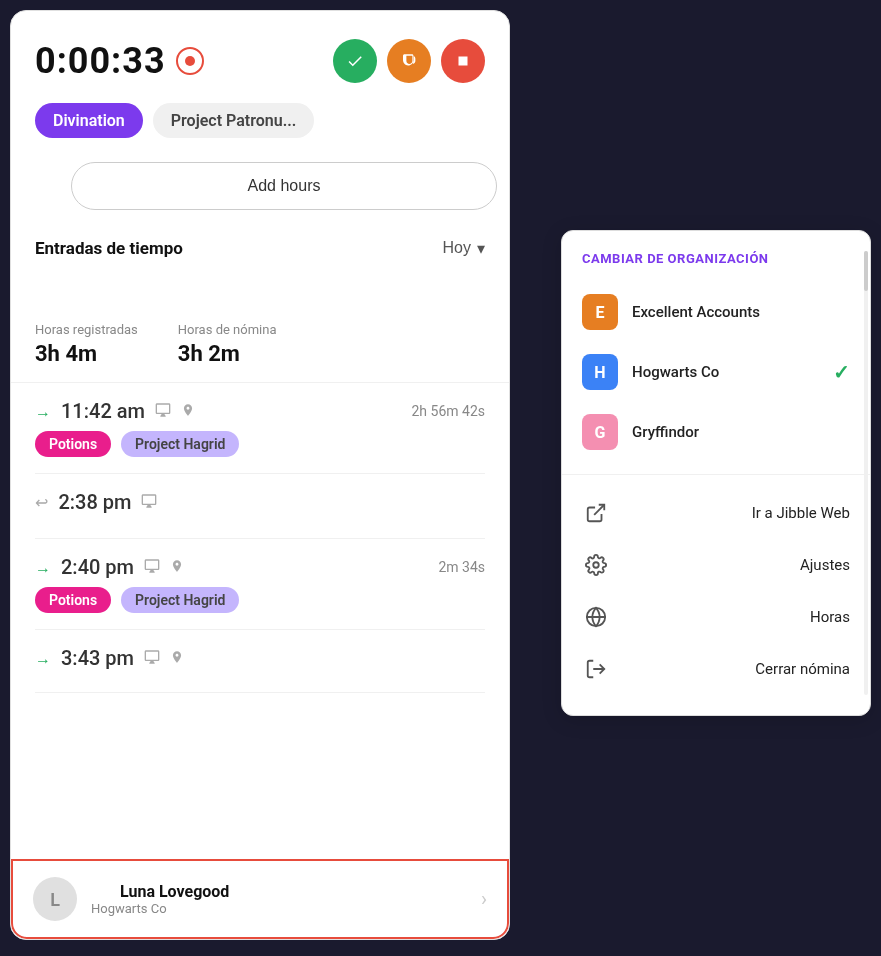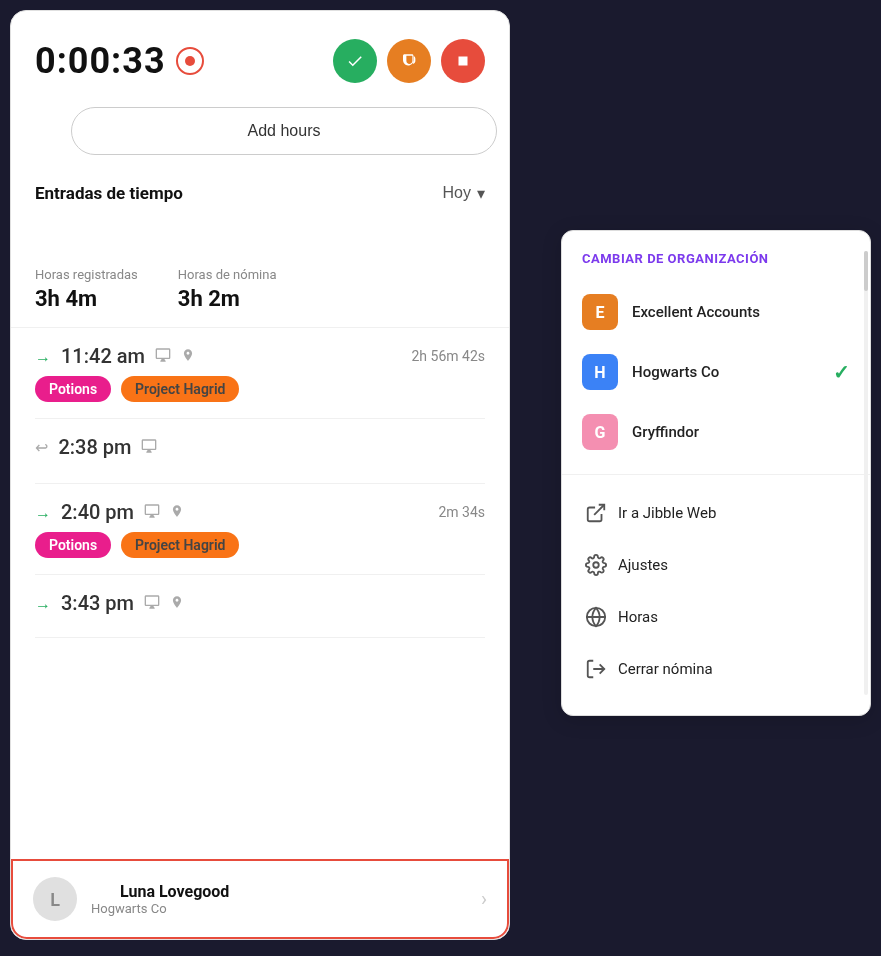--- a/index.html
+++ b/index.html
@@ -232,21 +232,21 @@
 
     .entry-tag {
       padding: 5px 14px;
       border-radius: 18px;
       font-size: 14px;
       font-weight: 600;
       cursor: pointer;
     }
 
     .entry-tag.pink { background: #e91e8c; color: #fff; }
-    .entry-tag.light-gray { background: #f97316; color: #444; }
+    .entry-tag.light-gray { background: #c4b5fd; color: #444; }
 
     
     .user-bar {
       border: 2px solid #e74c3c;
       border-radius: 0 0 16px 16px;
       padding: 16px 20px;
       display: flex;
       align-items: center;
       justify-content: space-between;
       background: #fff;
@@ -354,22 +354,23 @@
     .divider {
       height: 1px;
       background: #f0f0f0;
       margin: 12px 0;
     }
 
     .menu-item {
       padding: 12px 20px;
       display: flex;
       align-items: center;
-      gap: 8px;
-      cursor: pointer;
+      gap: 16px;
+      cursor: pointer;
+      justify-content: space-between;
     }
 
     .menu-icon {
       width: 28px;
       height: 28px;
       display: flex;
       align-items: center;
       justify-content: center;
       font-size: 20px;
       color: #555;
@@ -432,20 +433,24 @@
         </svg>
       </button>
       <button class="ctrl-btn red">
         <svg width="18" height="18" viewBox="0 0 24 24" fill="white">
           <rect x="6" y="6" width="12" height="12"></rect>
         </svg>
       </button>
     </div>
   </div>
 
+  <div class="tags-row">
+    <span class="tag purple">Divination</span>
+    <span class="tag gray">Project Patronu...</span>
+  </div>
 
   <div class="add-hours-container">
     <button class="add-hours-btn">Add hours</button>
   </div>
 
   <div class="section-header">
     <span class="section-title">Entradas de tiempo</span>
     <button class="filter-btn">
       <span>Hoy</span>
       <span>▾</span>

